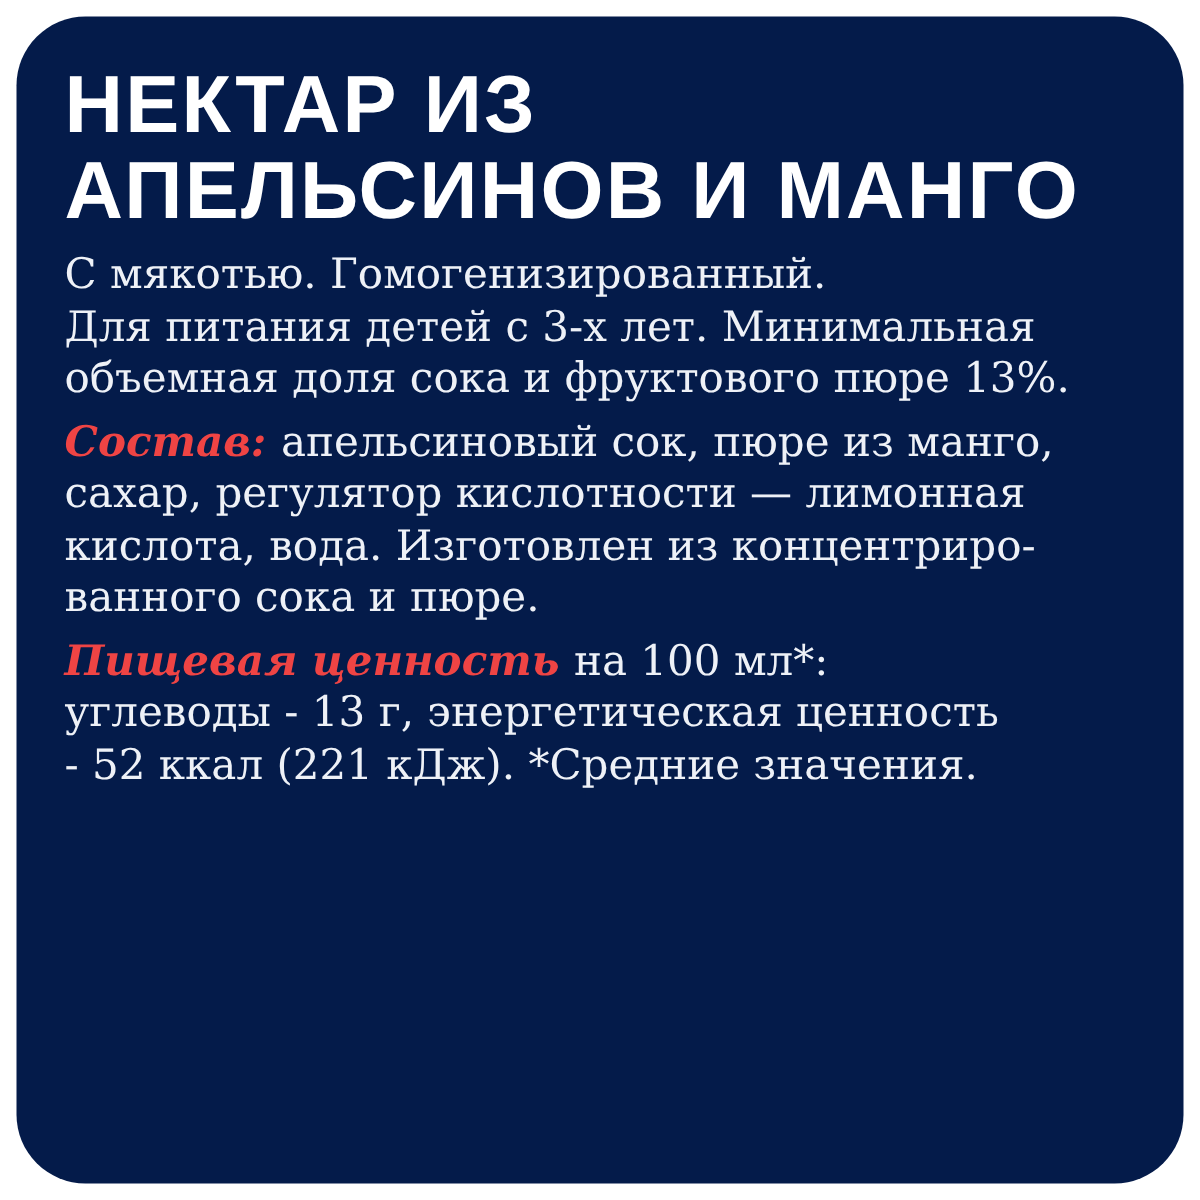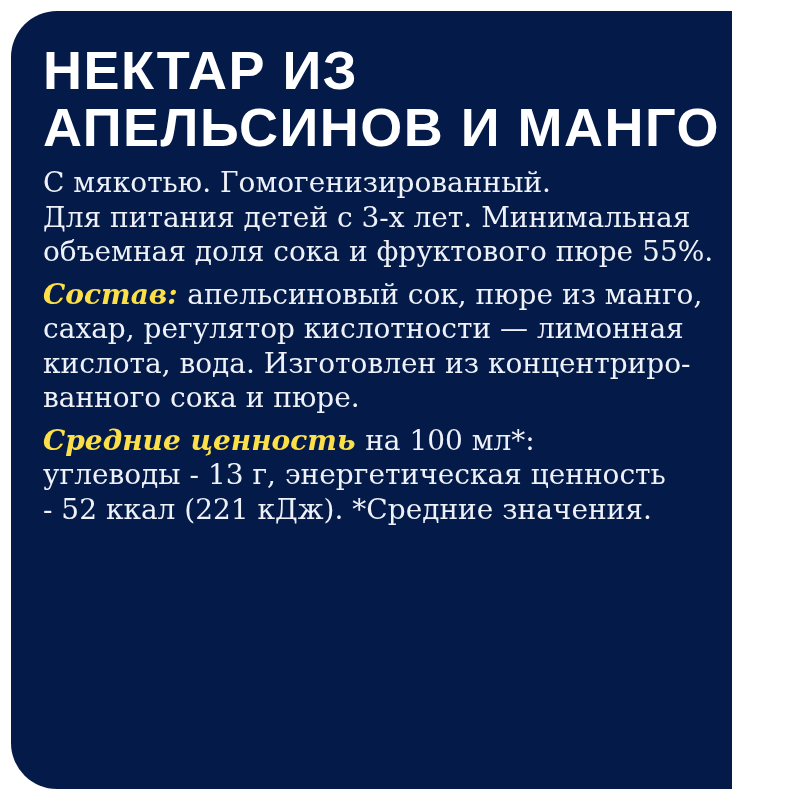--- a/index.html
+++ b/index.html
@@ -2,21 +2,21 @@
 <html><head>
 <meta charset="utf-8">
 <style>
   html, body {
     margin: 0;
     padding: 0;
     background: #ffffff;
   }
   .stage {
     position: relative;
-    width: 732px;
+    width: 800px;
     height: 800px;
     background: #ffffff;
     overflow: hidden;
   }
   .card {
     position: absolute;
     left: 11px;
     top: 11px;
     width: 778px;
     height: 778px;
@@ -39,34 +39,34 @@
     margin: 0 0 8px 0;
     font-family: "DejaVu Serif", "Liberation Serif", serif;
     font-size: 28px;
     line-height: 34.5px;
     color: #eef1f7;
     white-space: pre-line;
   }
   .lead {
     font-weight: bold;
     font-style: italic;
-    color: #fde047;
+    color: #ef4444;
   }
 </style>
 </head>
 <body>
 
 <div class="stage">
   <div class="card">
     <h1 class="title">НЕКТАР ИЗ
 АПЕЛЬСИНОВ И МАНГО</h1>
     <p class="para"><b class="lead"></b><span>С мякотью. Гомогенизированный.
 Для питания детей с 3-х лет. Минимальная
-объемная доля сока и фруктового пюре 55%.</span></p>
+объемная доля сока и фруктового пюре 13%.</span></p>
     <p class="para"><b class="lead">Состав: </b><span>апельсиновый сок, пюре из манго,
 сахар, регулятор кислотности — лимонная
 кислота, вода. Изготовлен из концентриро-
 ванного сока и пюре.</span></p>
-    <p class="para"><b class="lead">Средние ценность </b><span>на 100 мл*:
+    <p class="para"><b class="lead">Пищевая ценность </b><span>на 100 мл*:
 углеводы - 13 г, энергетическая ценность
 - 52 ккал (221 кДж). *Средние значения.</span></p>
   </div>
 </div>
 
 </body></html>

